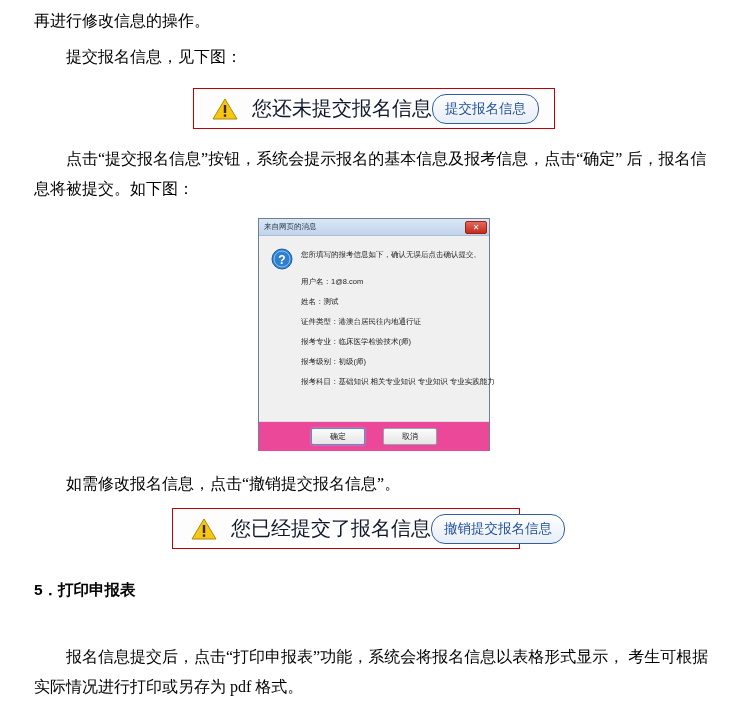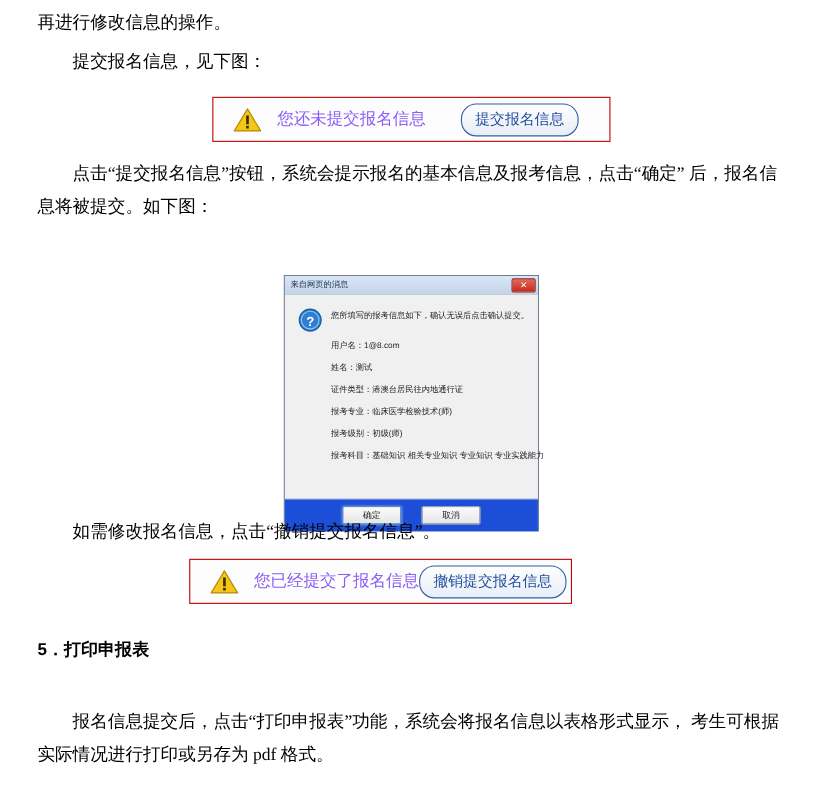--- a/index.html
+++ b/index.html
@@ -63,22 +63,22 @@
   }
   .warn-icon {
     width: 26px;
     height: 24px;
     margin-left: 18px;
     position: relative;
     flex: none;
   }
   .warn-icon svg { display: block; }
   .alert-text {
-    color: #8b5cf6;
-    font-size: 15px;
+    color: #0f172a;
+    font-size: 20px;
     font-family: Liberation Serif, serif;
     margin-left: 14px;
     white-space: nowrap;
     flex: 1;
   }
   .alert-btn {
     font-family: "Liberation Sans", sans-serif;
     font-size: 13.5px;
     color: #1f4e9c;
     background: linear-gradient(#fefefe, #e7eef7);
@@ -106,21 +106,20 @@
     position: absolute;
     left: 258px;
     top: 218px;
     width: 232px;
     height: 233px;
     border: 1px solid #6d7e95;
     background: #f0f0f0;
     box-shadow: 0 0 0 1px rgba(255,255,255,0.4) inset;
     box-sizing: border-box;
     font-family: "Liberation Sans", sans-serif;
-    margin-top: 32px;
   }
   .dlg-title {
     height: 17px;
     background: linear-gradient(#d9e6f5, #c2d4ea);
     border-bottom: 1px solid #a9bdd6;
     display: flex;
     align-items: center;
     padding: 0 2px 0 5px;
     box-sizing: border-box;
   }
@@ -173,21 +172,21 @@
     right: 8px;
   }
   .dlg-line {
     font-size: 7.5px;
     color: #1a1a1a;
     line-height: 20px;
     white-space: nowrap;
   }
   .dlg-footer {
     height: 29px;
-    background: #1d4ed8;
+    background: #ec4899;
     border-top: 1px solid #dfdfdf;
     display: flex;
     justify-content: center;
     align-items: center;
     gap: 18px;
   }
   .dlg-btn {
     width: 54px;
     height: 17px;
     font-size: 8px;

